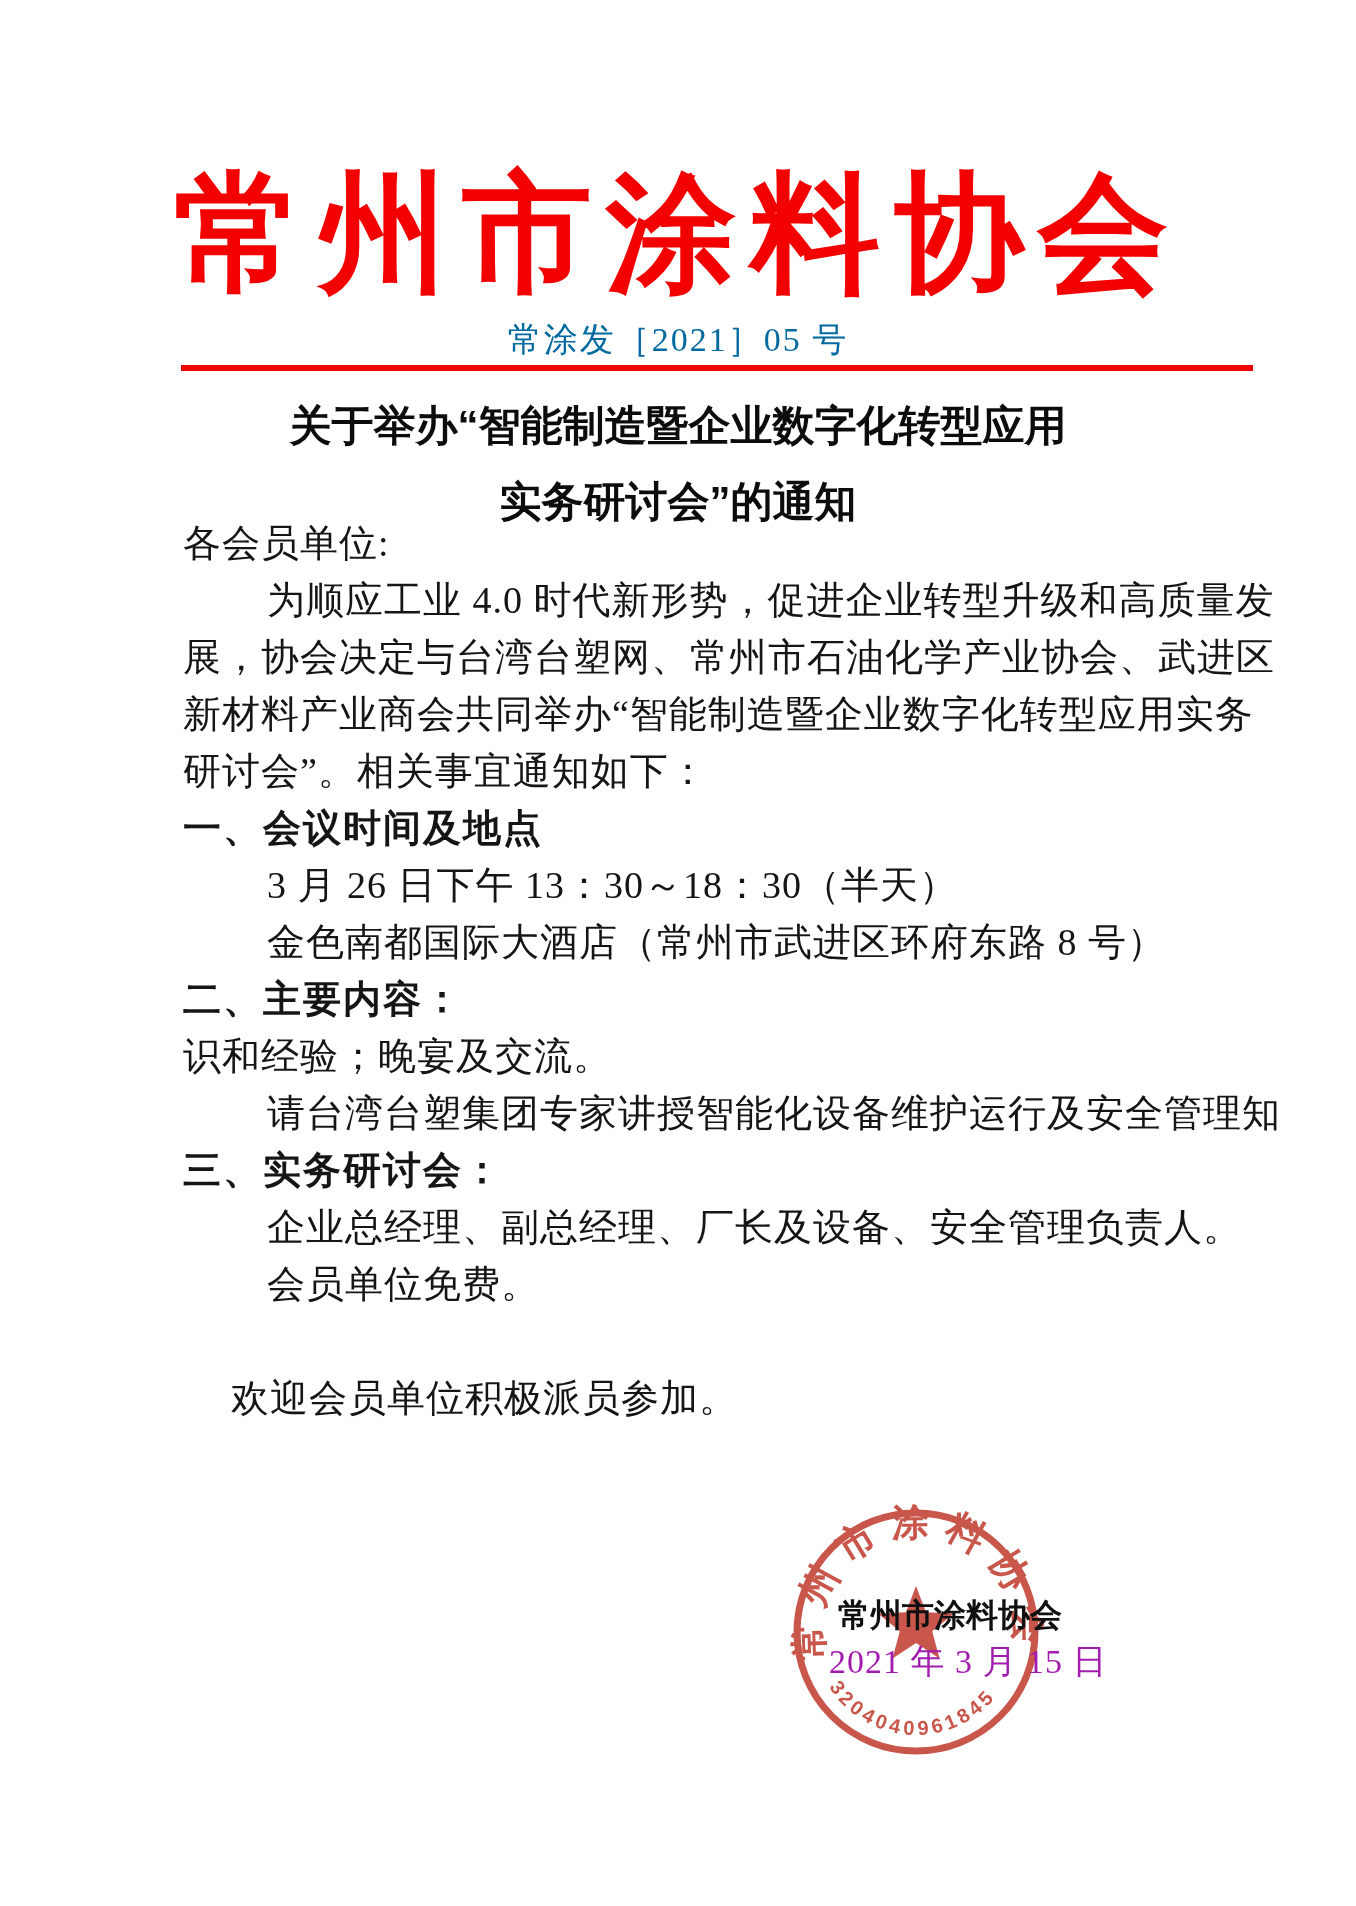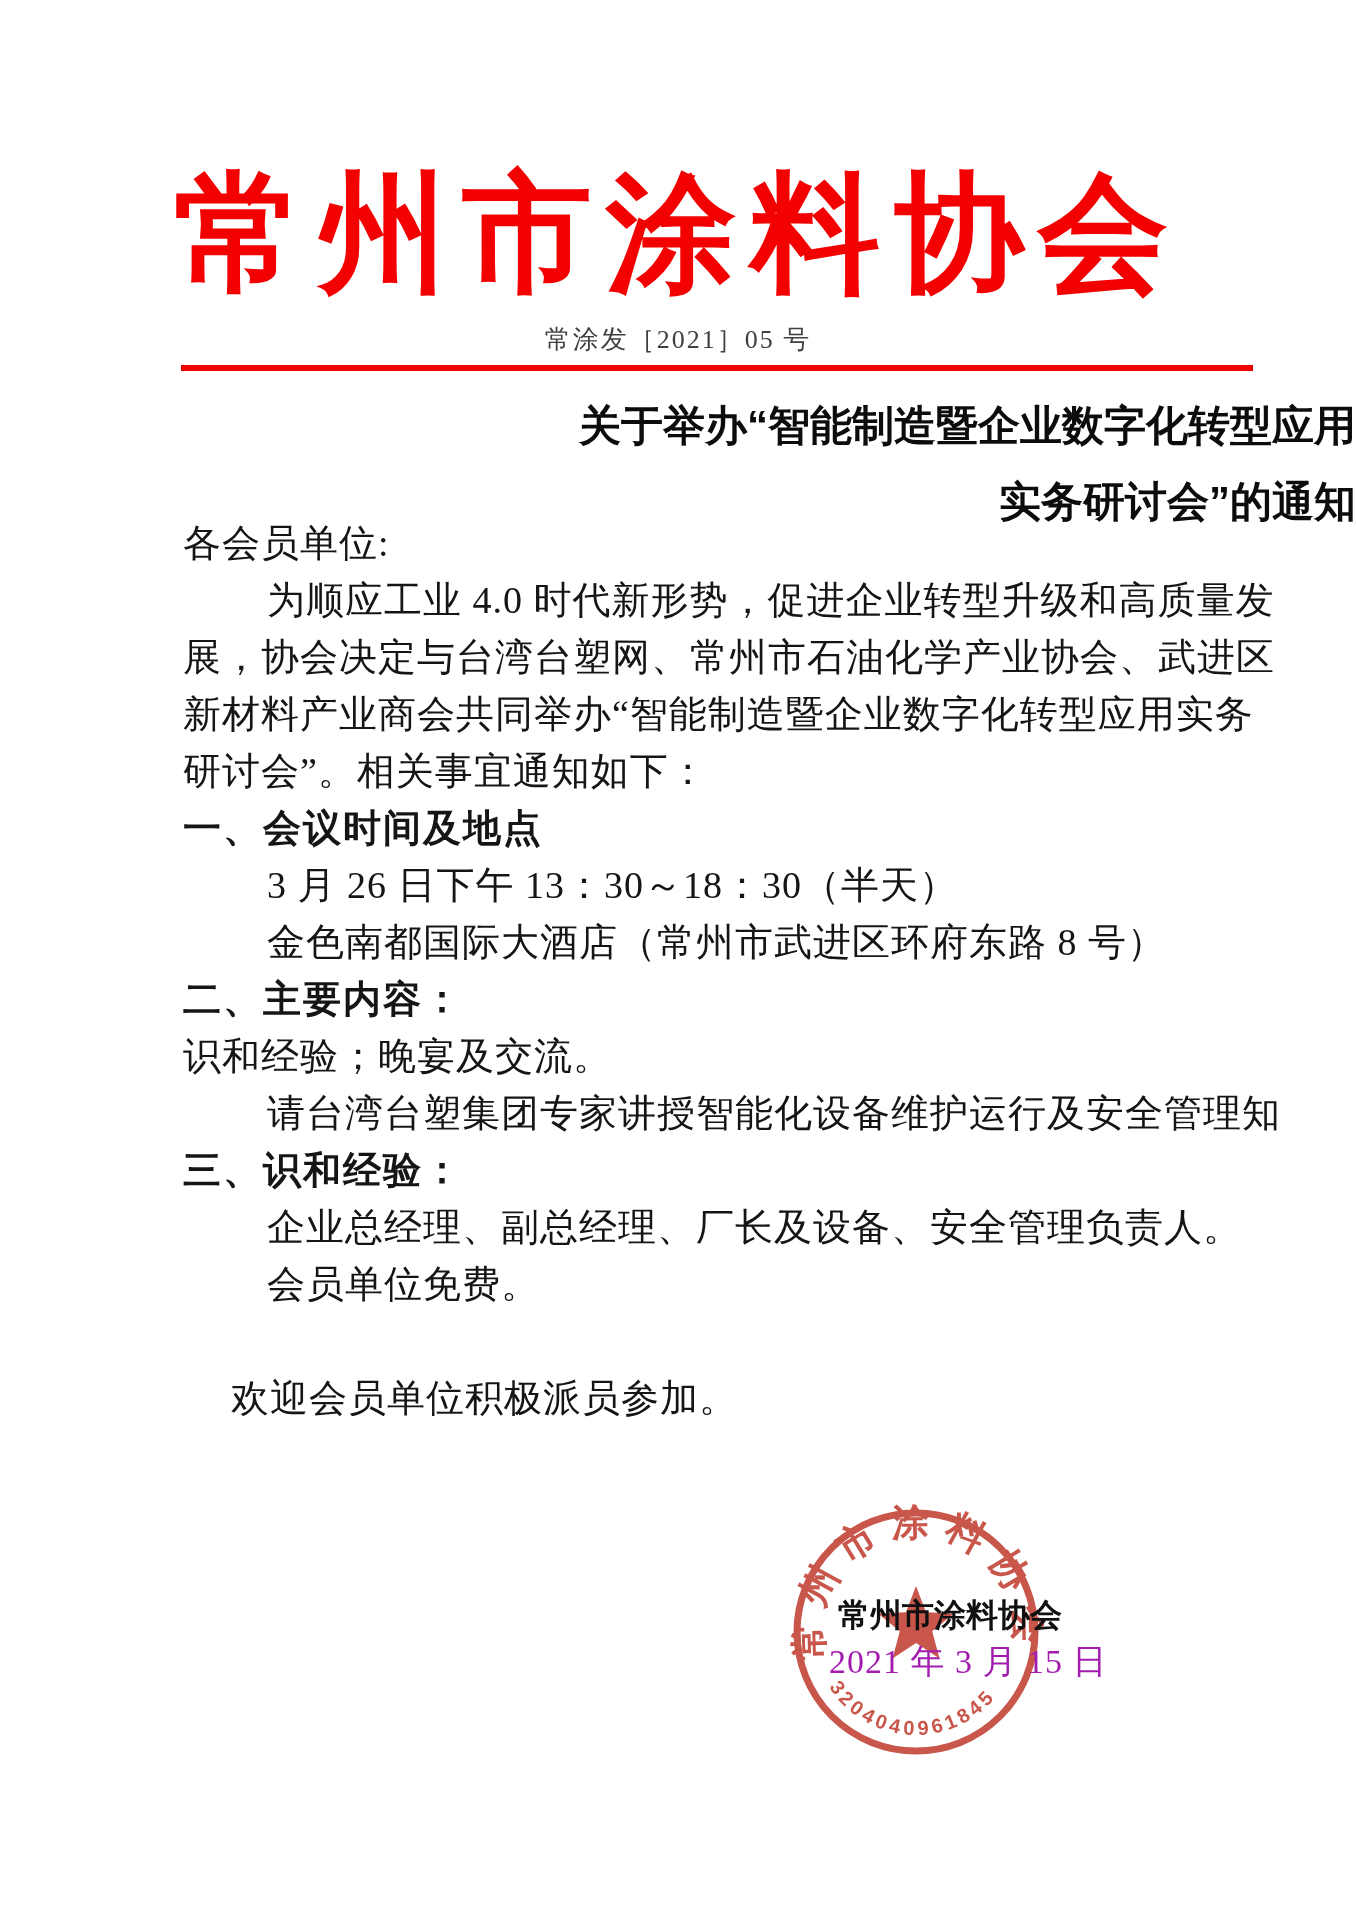--- a/index.html
+++ b/index.html
@@ -21,32 +21,32 @@
     position:absolute;top:168px;left:0;width:100%;
     text-align:center;
     font-family:"Liberation Serif", serif;
     font-size:130px;line-height:132px;font-weight:bold;
     letter-spacing:14px;white-space:nowrap;
     color:var(--header-red);
   }
   .doc-number{
     position:absolute;top:320px;left:0;width:100%;
     text-align:center;
-    font-size:26px;line-height:40px;
+    font-size:34px;line-height:40px;
     letter-spacing:2px;
-    color:#404040;
+    color:#0369a1;
   }
   .red-rule{
     position:absolute;top:365px;left:181px;
     width:1072px;height:6px;
     background:var(--rule-red);
   }
   .doc-title{
     position:absolute;top:388px;left:0;width:100%;
-    text-align:right;
+    text-align:center;
     font-family:"Liberation Sans", sans-serif;
     font-weight:bold;
     font-size:42px;line-height:76px;
     color:#0c0c0c;
     white-space:nowrap;
   }
   .body-block{
     position:absolute;top:515px;left:183px;width:1080px;
     font-size:38px;
   }
@@ -105,21 +105,21 @@
     <div class="body-line indent">为顺应工业 4.0 时代新形势，促进企业转型升级和高质量发</div>
     <div class="body-line">展，协会决定与台湾台塑网、常州市石油化学产业协会、武进区</div>
     <div class="body-line">新材料产业商会共同举办“智能制造暨企业数字化转型应用实务</div>
     <div class="body-line">研讨会”。相关事宜通知如下：</div>
     <div class="body-line heading">一、会议时间及地点</div>
     <div class="body-line indent">3 月 26 日下午 13：30～18：30（半天）</div>
     <div class="body-line indent">金色南都国际大酒店（常州市武进区环府东路 8 号）</div>
     <div class="body-line heading">二、主要内容：</div>
     <div class="body-line">识和经验；晚宴及交流。</div>
     <div class="body-line indent">请台湾台塑集团专家讲授智能化设备维护运行及安全管理知</div>
-    <div class="body-line heading">三、识和经验：</div>
+    <div class="body-line heading">三、实务研讨会：</div>
     <div class="body-line indent">企业总经理、副总经理、厂长及设备、安全管理负责人。</div>
     <div class="body-line indent">会员单位免费。</div>
     <div class="body-line"></div>
     <div class="body-line indent-sm">欢迎会员单位积极派员参加。</div>
   </div>
 
   <div class="stamp">
     <svg viewBox="0 0 256 260" xmlns="http://www.w3.org/2000/svg">
       <defs>
         <path id="ringPath" d="M 38.7 160.0 A 97 97 0 1 1 223.3 160.0" fill="none"></path>

